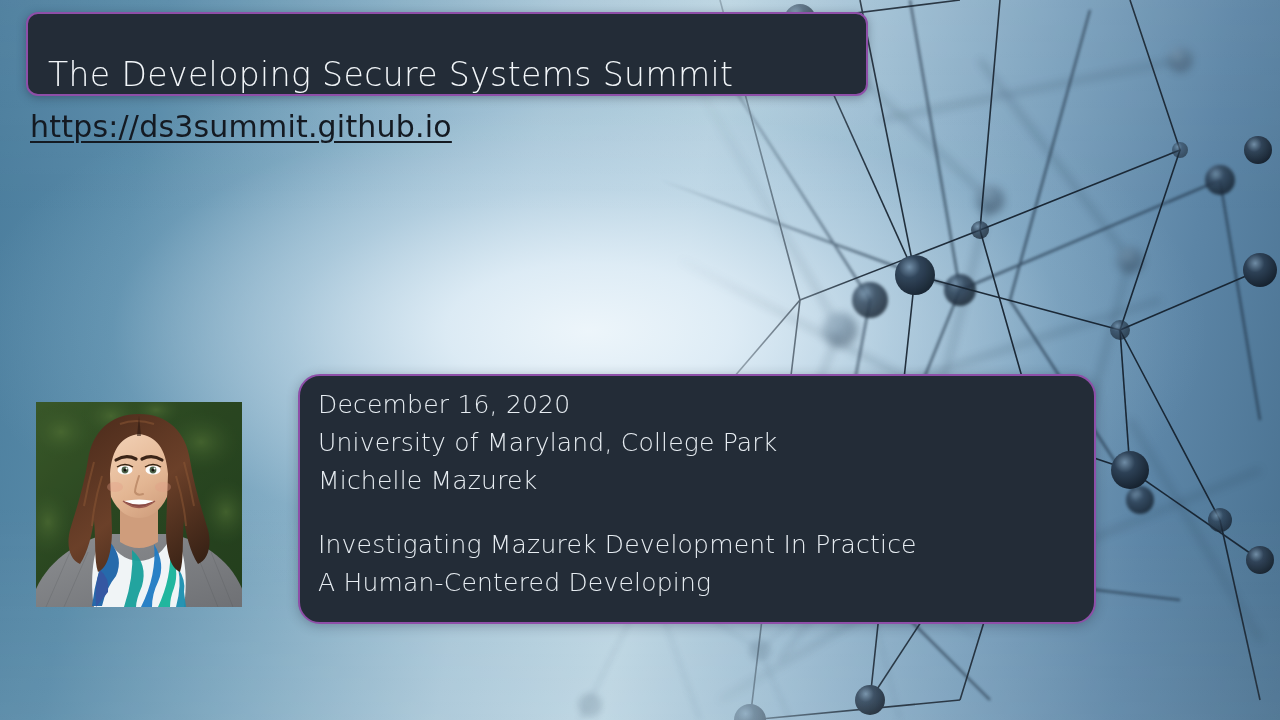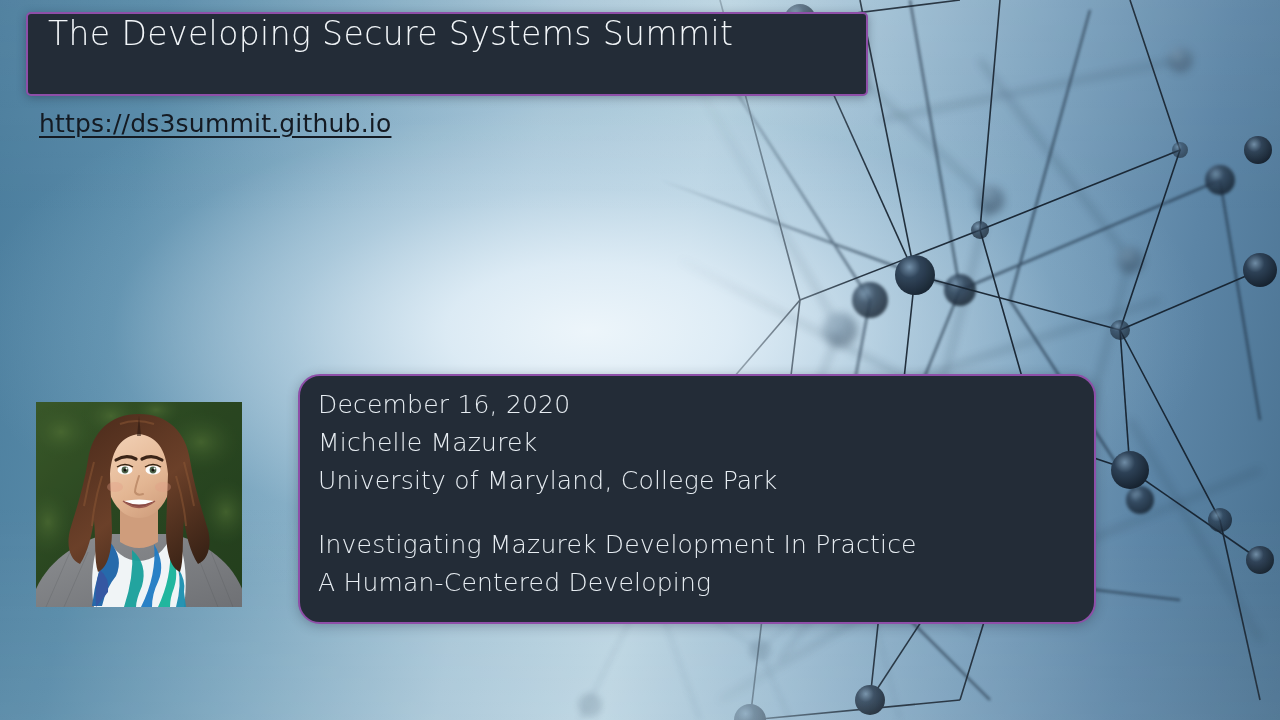--- a/index.html
+++ b/index.html
@@ -66,42 +66,42 @@
     filter: blur(3px); opacity:.35;
   }
 
   
   .title-box {
     position: absolute;
     left: 26px; top: 12px;
     width: 842px; height: 84px;
     background: #232c37;
     border: 2.5px solid #8e4fa8;
-    border-radius: 5px;
+    border-radius: 12px;
     box-shadow: 0 2px 10px rgba(20,30,45,0.35);
     display: flex;
-    align-items: flex-start;
+    align-items: flex-end;
     box-sizing: border-box;
   }
   .title-text {
     padding-left: 20px;
     color: #f2f6f9;
     font-size: 33px;
     font-weight: 300;
     letter-spacing: 0.4px;
     white-space: nowrap;
     font-family: "DejaVu Sans", "Liberation Sans", sans-serif;
   }
 
   
   .url-link {
     position: absolute;
-    left: 39px; top: 109px;
+    left: 30px; top: 109px;
     color: #141a22;
-    font-size: 25px;
+    font-size: 30px;
     font-weight: 400;
     letter-spacing: 0.2px;
     text-decoration: underline;
     text-decoration-thickness: 1.5px;
     text-underline-offset: 4px;
     cursor: pointer;
     font-family: "DejaVu Sans", "Liberation Sans", sans-serif;
   }
 
   
@@ -364,20 +364,20 @@
         <path d="M87 99 q16 13 32 0" stroke="#9a5a50" stroke-width="1.4" fill="none"></path>
 
         <ellipse cx="79" cy="85" rx="8" ry="5" fill="#e39f86" opacity=".35"></ellipse>
         <ellipse cx="127" cy="85" rx="8" ry="5" fill="#e39f86" opacity=".35"></ellipse>
       </g>
     </svg>
   </div>
 
   <div class="info-box">
     <div class="info-line">December 16, 2020</div>
+    <div class="info-line">University of Maryland, College Park</div>
     <div class="info-line">Michelle Mazurek</div>
-    <div class="info-line">University of Maryland, College Park</div>
     <div class="info-gap"></div>
     <div class="info-line">Investigating Mazurek Development In Practice</div>
     <div class="info-line">A Human-Centered Developing</div>
   </div>
 
 </div>
 
 </body></html>

